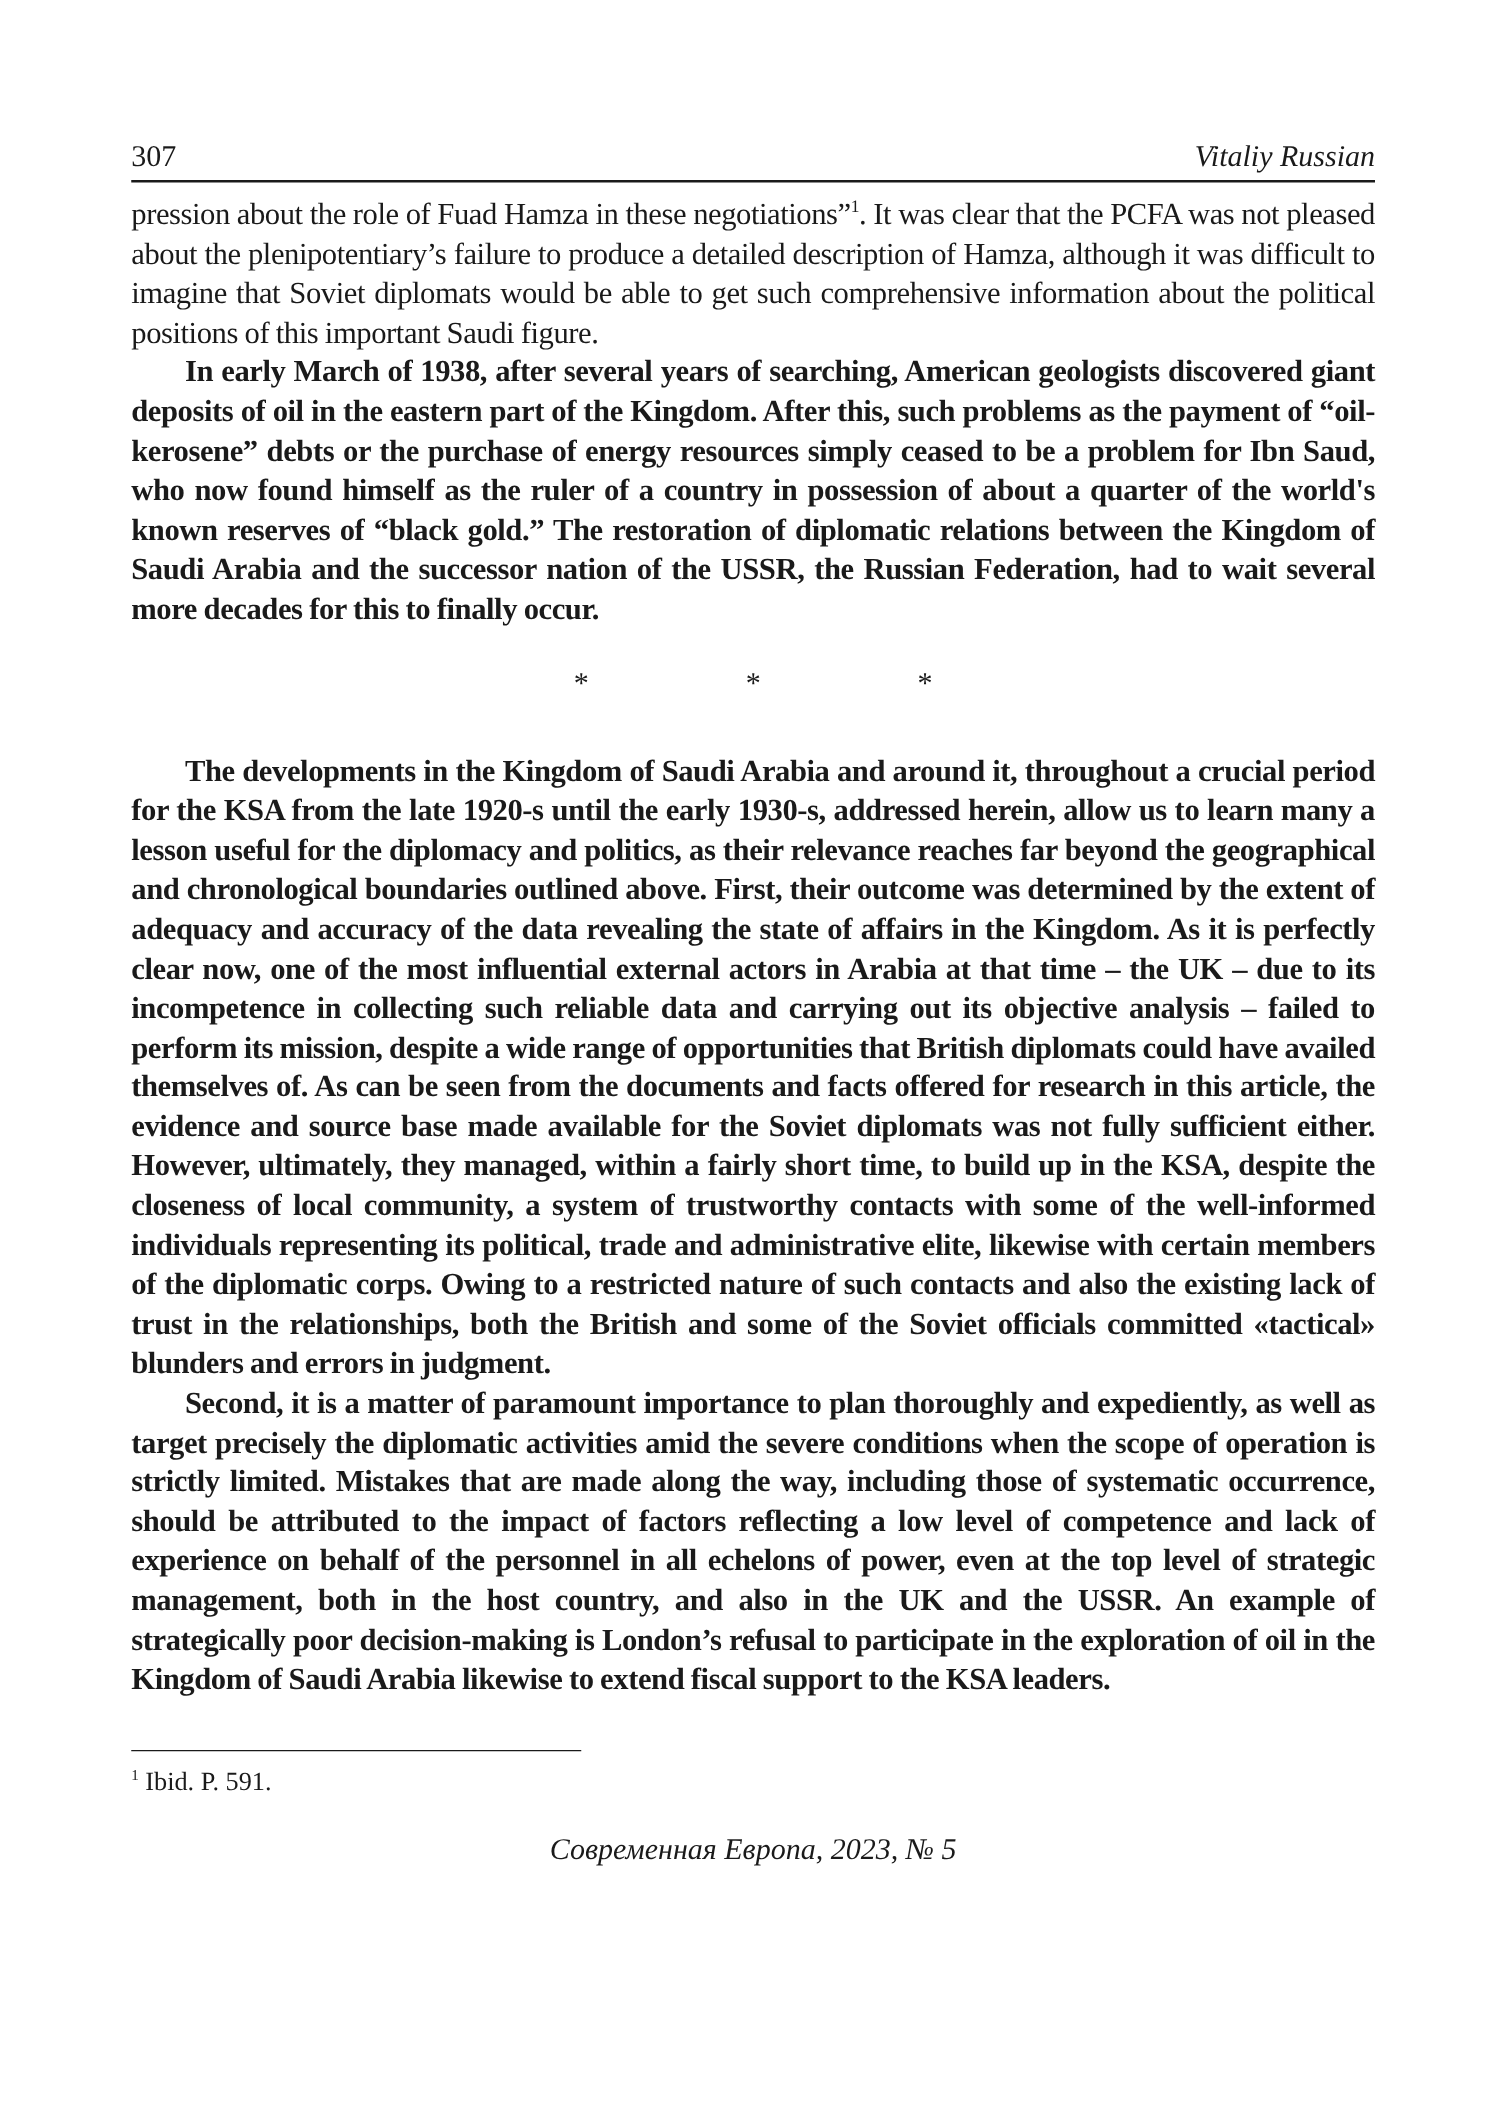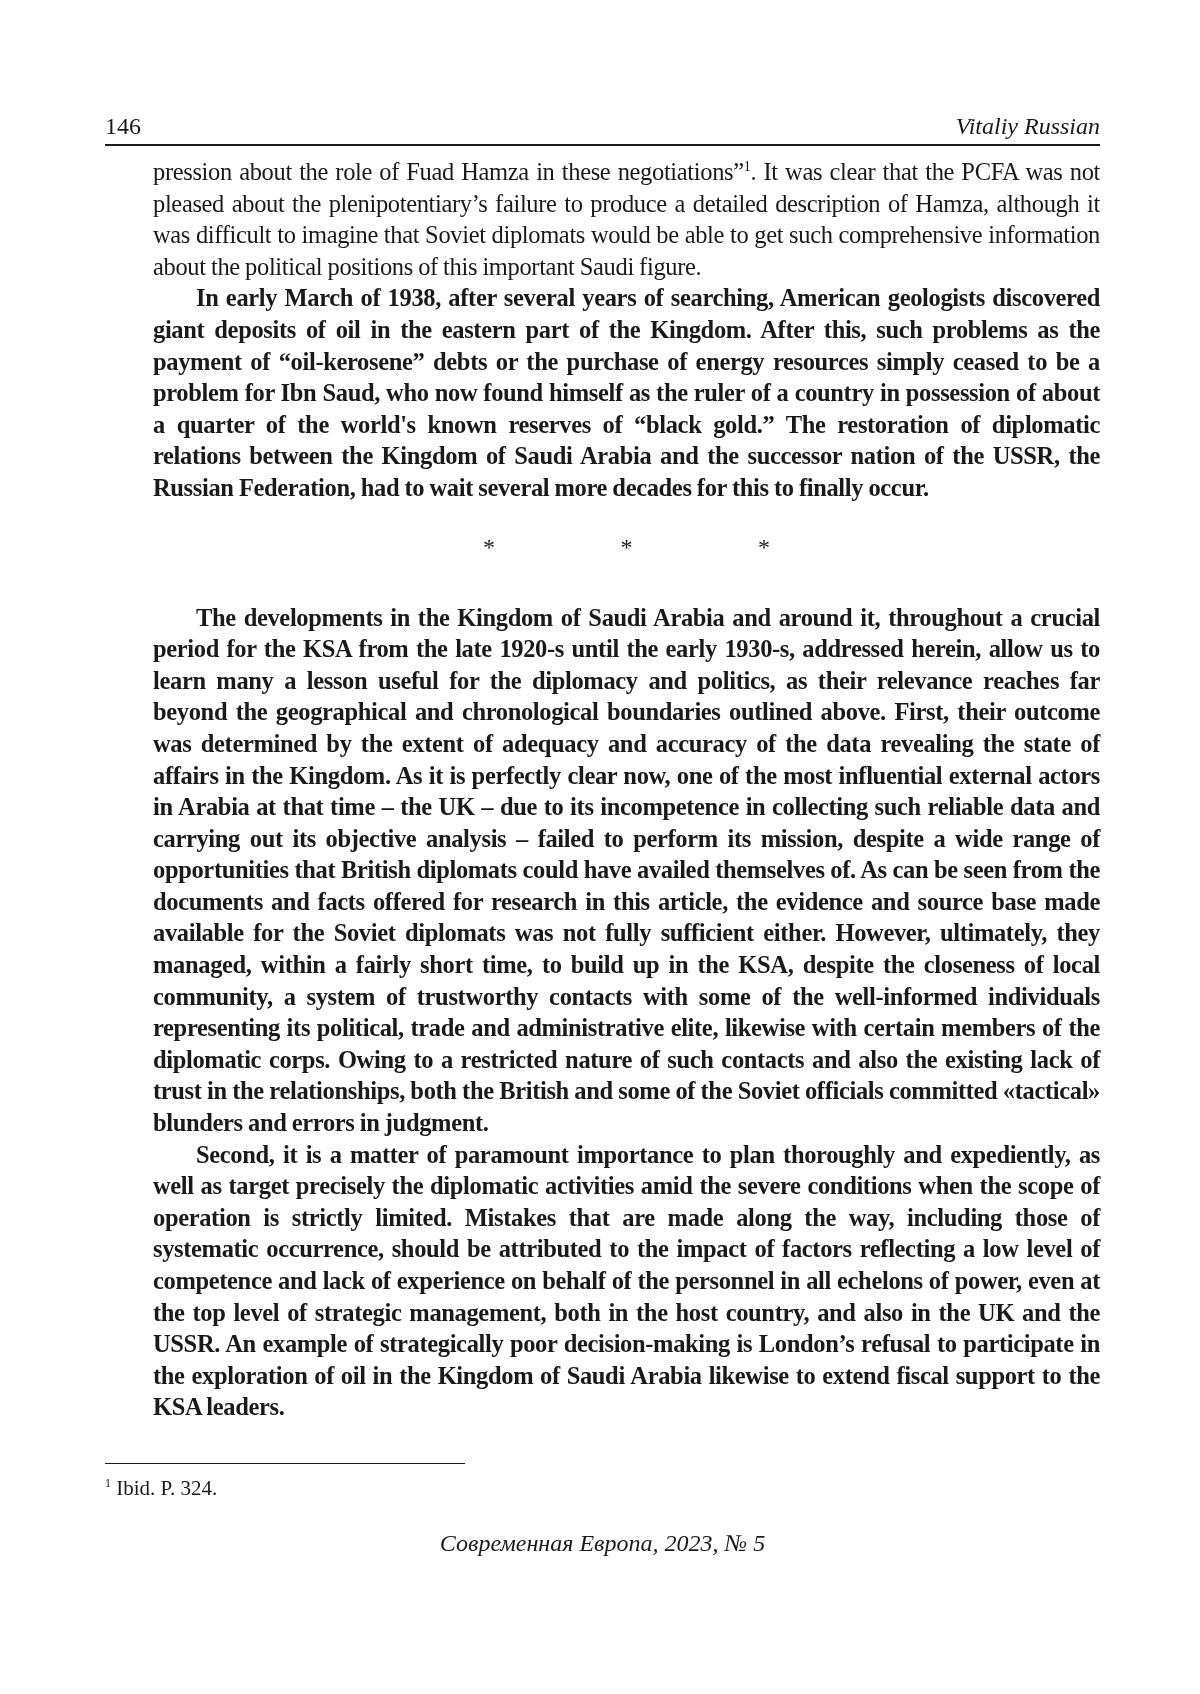--- a/index.html
+++ b/index.html
@@ -38,21 +38,20 @@
       margin: 0 0 10px 0;
       height: 0;
     }
     .body-text {
       font-size: 24.5px;
       line-height: 31.6px;
       text-align: justify;
       hyphens: manual;
       letter-spacing: -0.35px;
       word-spacing: -0.5px;
-      margin-left: 48px;
     }
     .body-text p {
       margin: 0;
     }
     .body-text p.indent {
       text-indent: 43px;
       font-weight: bold;
     }
     .body-text p.noindent {
       text-indent: 0;
@@ -94,34 +93,34 @@
       font-size: 24px;
       margin-top: 28px;
     }
   </style>
 </head>
 <body>
 
 <div class="page">
 
   <div class="running-header">
-    <span class="page-num">146</span>
+    <span class="page-num">307</span>
     <span class="author">Vitaliy Russian</span>
   </div>
   <hr class="header-rule">
 
   <div class="body-text">
     <p class="noindent"><span>pression about the role of Fuad Hamza in these negotiations”</span><sup class="fnref">1</sup><span>. It was clear that the PCFA was not pleased about the plenipotentiary’s failure to produce a detailed description of Hamza, although it was difficult to imagine that Soviet diplomats would be able to get such comprehensive information about the political positions of this important Saudi figure.</span></p>
 
     <p class="indent">In early March of 1938, after several years of searching, American geologists dis­covered giant deposits of oil in the eastern part of the Kingdom. After this, such prob­lems as the payment of “oil-kerosene” debts or the purchase of energy resources simply ceased to be a problem for Ibn Saud, who now found himself as the ruler of a country in possession of about a quarter of the world's known reserves of “black gold.” The resto­ration of diplomatic relations between the Kingdom of Saudi Arabia and the successor nation of the USSR, the Russian Federation, had to wait several more decades for this to finally occur.</p>
 
     <div class="section-break">* * *</div>
 
     <p class="indent"><span>The developments in the Kingdom of Saudi Arabia and around it, throughout a cru­cial period for the KSA from the late 1920-s until the early 1930-s, addressed herein, allow us to learn many a lesson useful for the diplomacy and politics, as their relevance reaches far beyond the geographical and chronological boundaries outlined above.</span> <b>First</b><span>, their outcome was determined by the extent of adequacy and accuracy of the data revealing the state of affairs in the Kingdom. As it is perfectly clear now, one of the most influential external actors in Arabia at that time – the UK – due to its incompe­tence  in collecting such reliable data and carrying out its objective analysis – failed to perform its mission, despite a wide range of opportunities that British diplomats could have availed themselves of. As can be seen from the documents and facts offered for research in this article, the evidence and source base made available for the Soviet dip­lomats was not fully sufficient either. However, ultimately, they managed, within a fair­ly short time, to build up in the KSA, despite the closeness of local community, a sys­tem of trustworthy contacts with some of the well-informed individuals representing its political, trade and administrative elite, likewise with certain members of the diplomatic corps. Owing to a restricted nature of such contacts and also the existing lack of trust in the relationships, both the British and some of the Soviet officials committed «tactical» blunders and errors in judgment.</span></p>
 
     <p class="indent"><b>Second</b><span>, it is a matter of paramount importance to plan thoroughly and expediently, as well as target precisely the diplomatic activities amid the severe conditions when the scope of operation is strictly limited. Mistakes that are made along the way, including those of systematic occurrence, should be attributed to the impact of factors reflecting a low level of competence and lack of experience on behalf of the personnel in all eche­lons of power, even at the top level of strategic management, both in the host country, and also in the UK and the USSR. An example of strategically poor decision-making is London’s refusal to participate in the exploration of oil in the Kingdom of Saudi Arabia likewise to extend fiscal support to the KSA leaders.</span></p>
   </div>
 
   <hr class="footnote-rule">
-  <div class="footnote"><sup>1</sup><span> Ibid. P. 324.</span></div>
+  <div class="footnote"><sup>1</sup><span> Ibid. P. 591.</span></div>
 
   <div class="journal-footer">Современная Европа, 2023, № 5</div>
 </div>
 
 </body></html>

